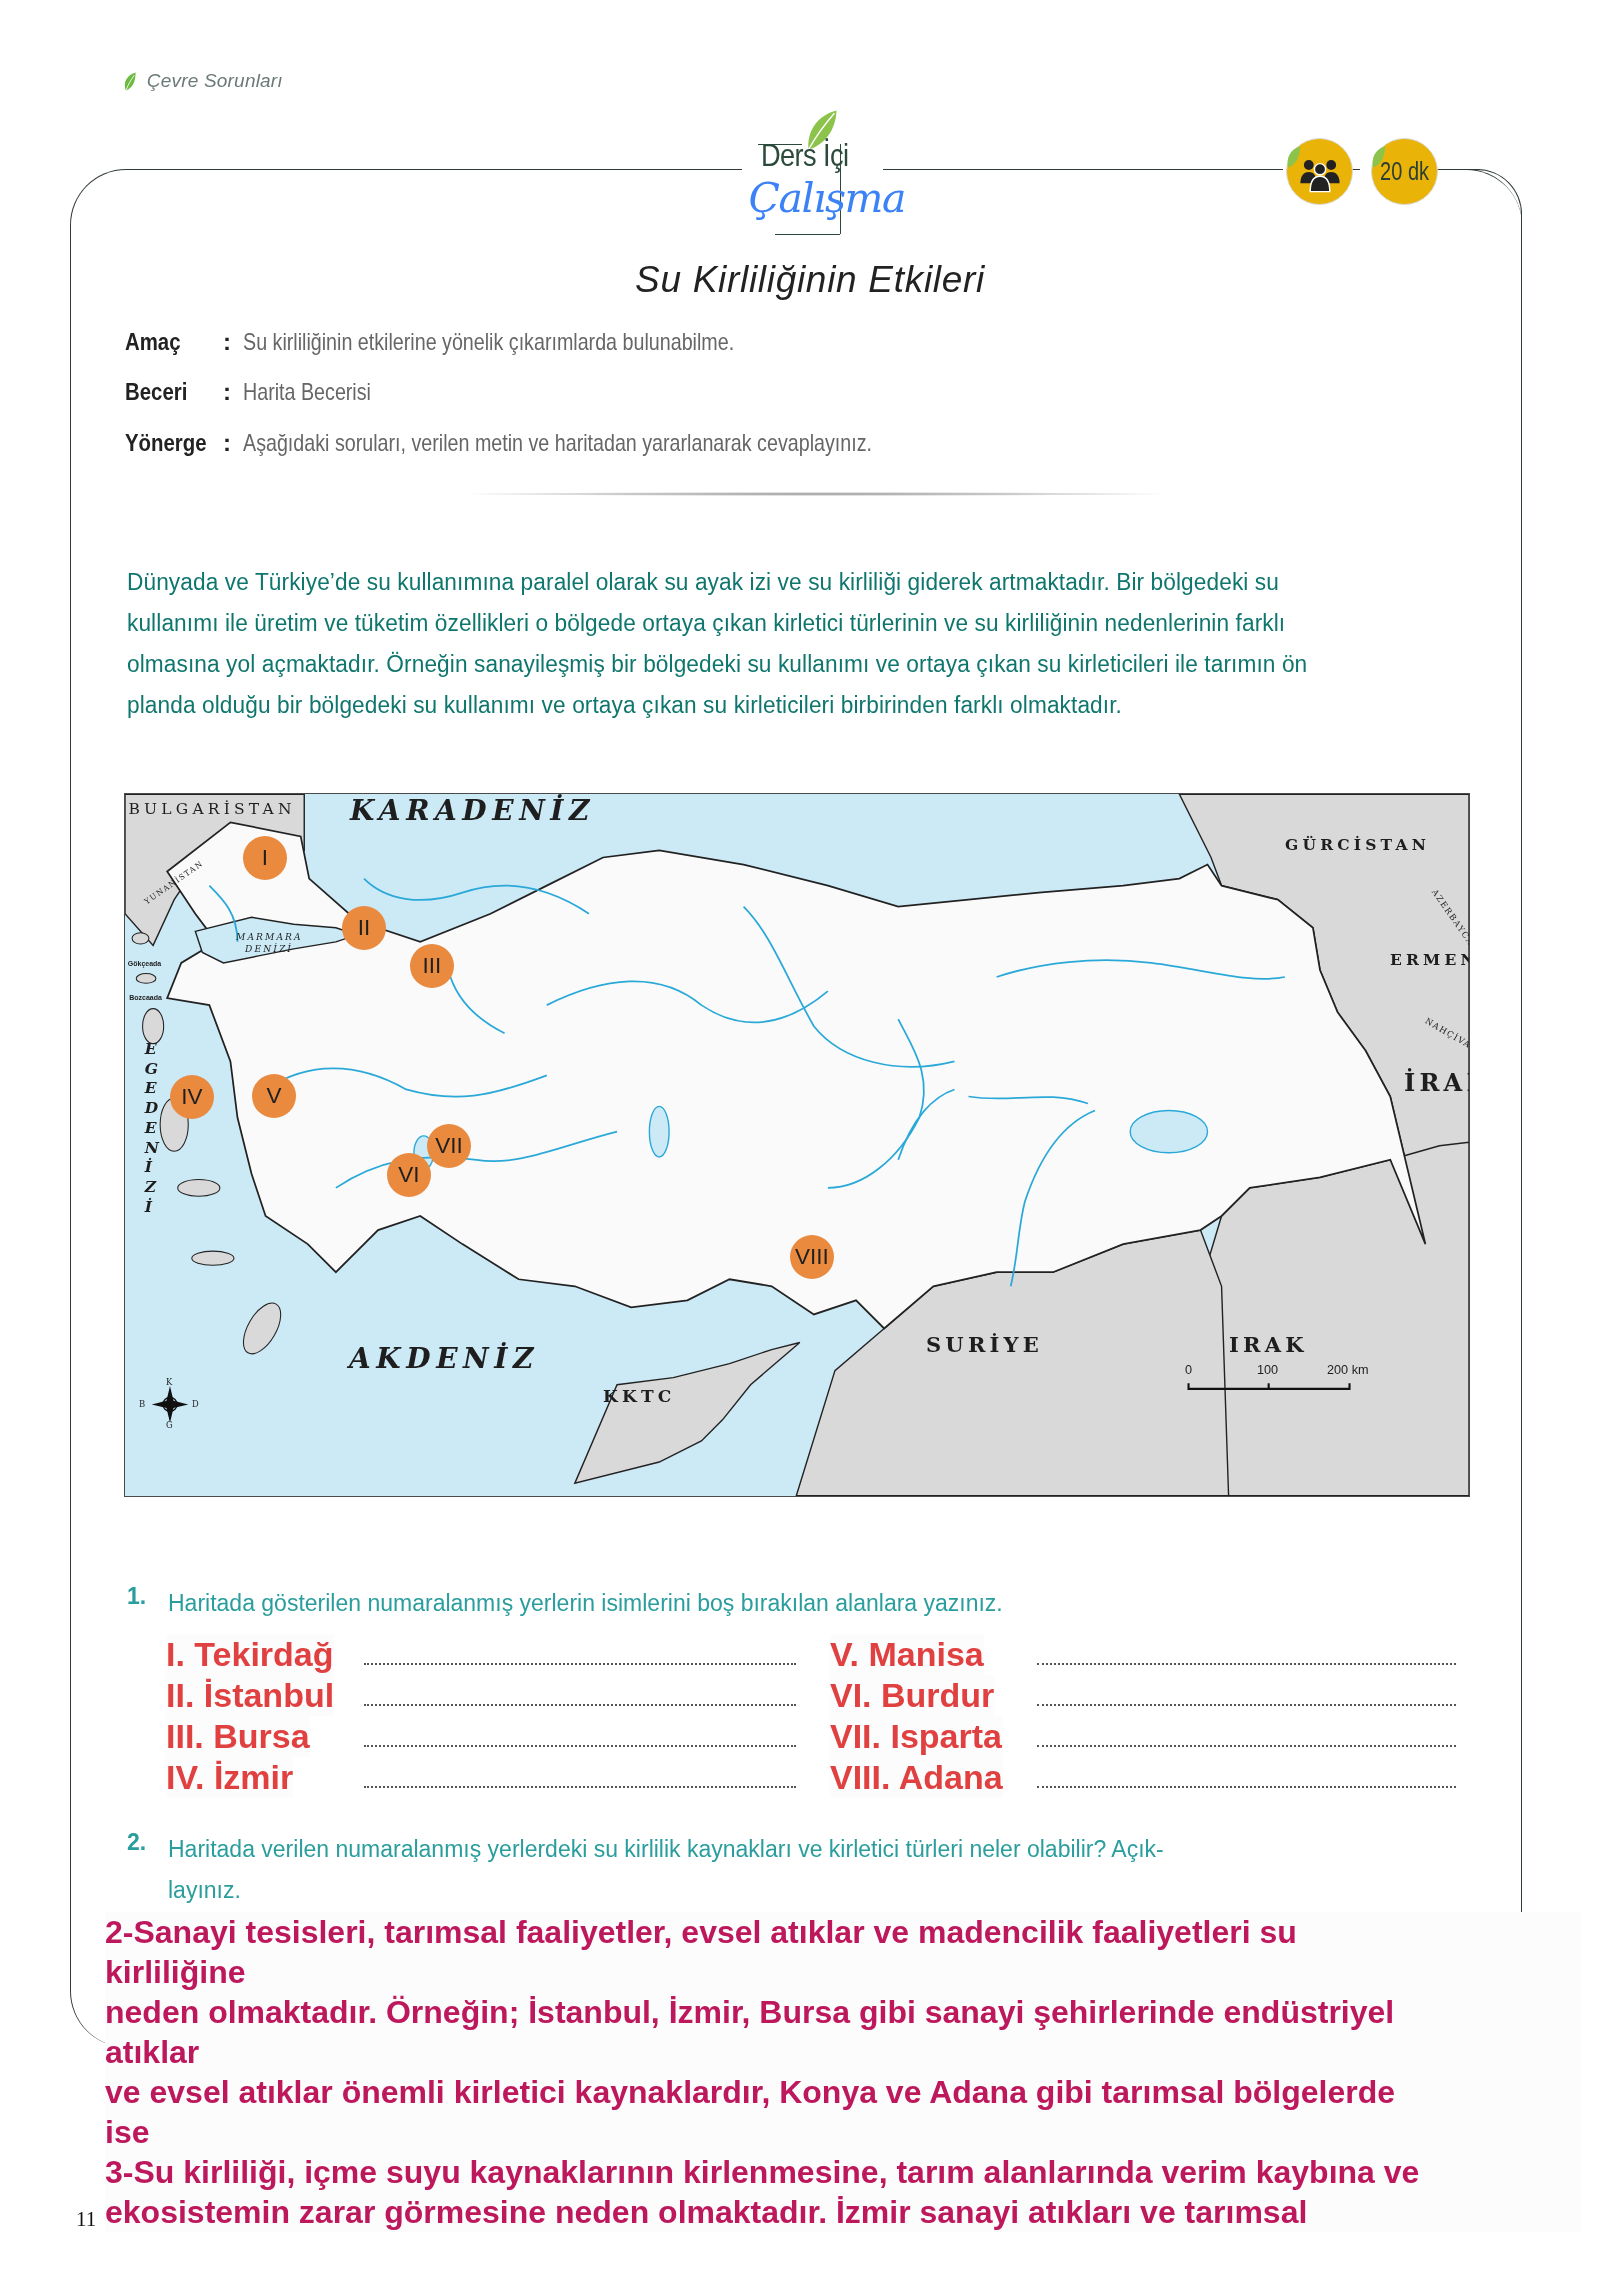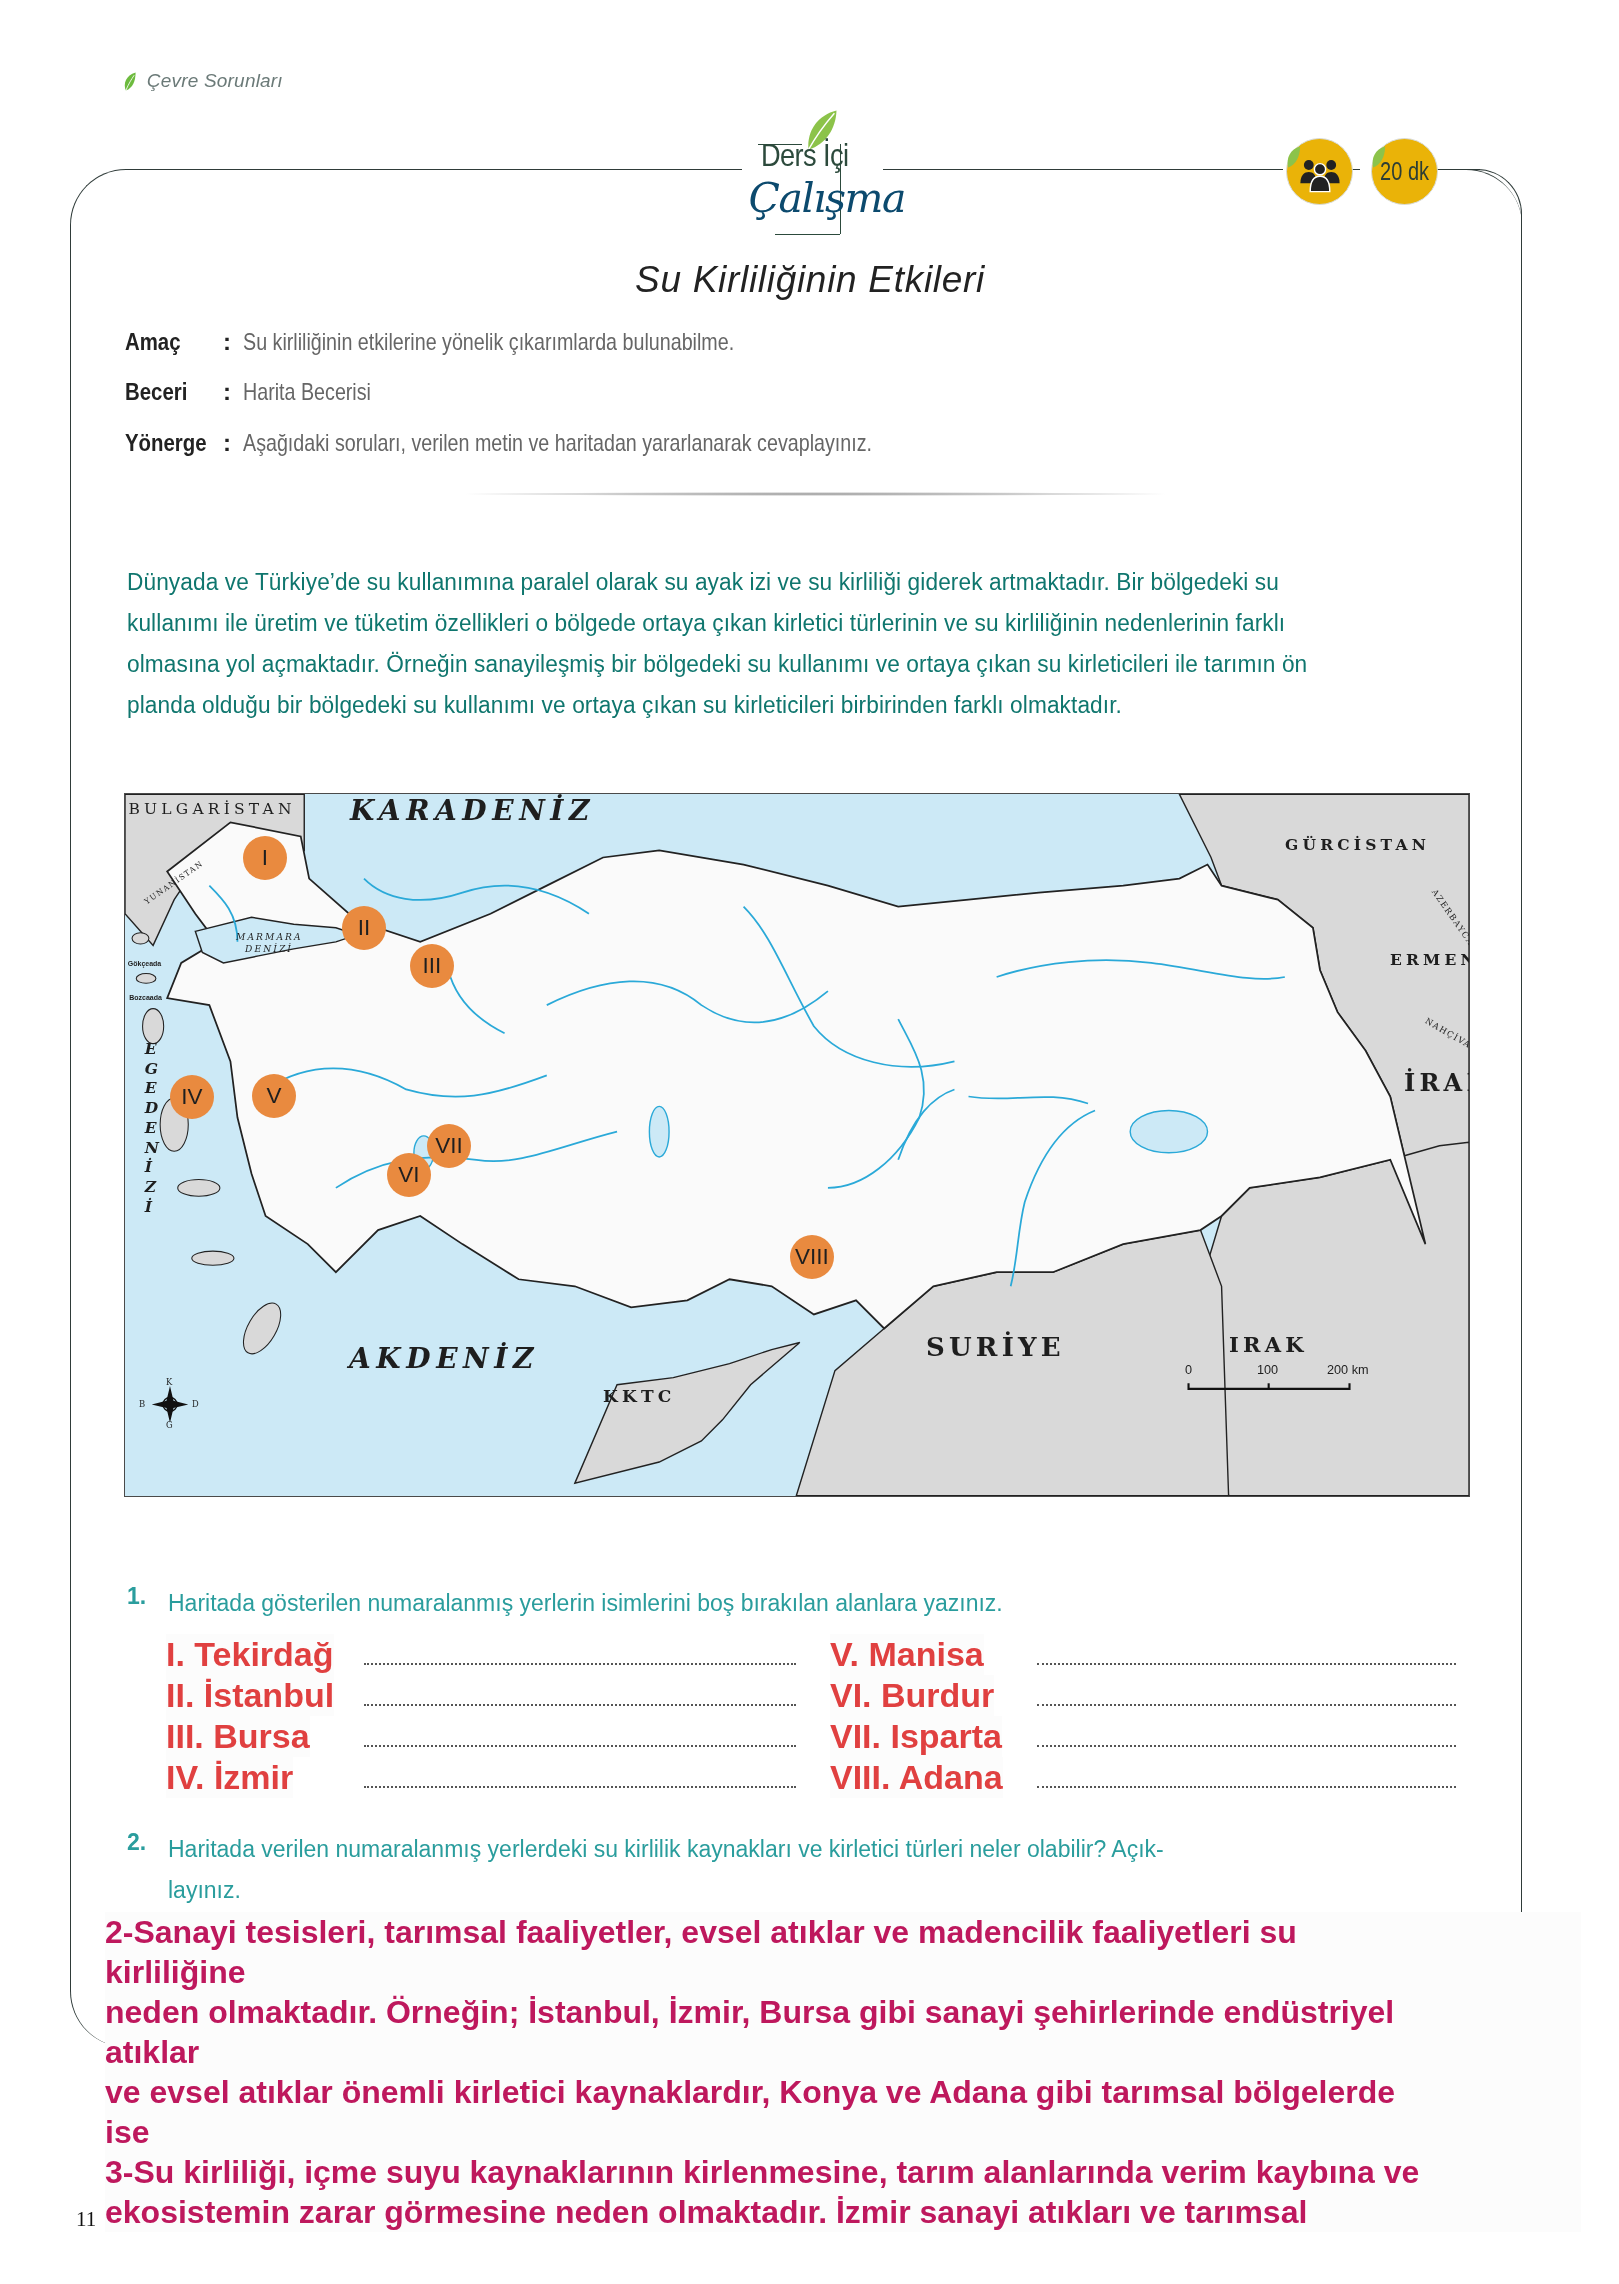--- a/index.html
+++ b/index.html
@@ -9,21 +9,21 @@
   .header-topic .leaf { width:14px; height:21px; }
   .header-topic span { font-family:"Liberation Sans", sans-serif; font-style:italic; font-size:19px; color:#6b7a78; letter-spacing:0.2px; }
 
   .frame { left:70px; top:169px; width:1451px; height:1877px; border:1.8px solid #2f3b39; border-radius:56px; border-bottom:none; border-right:none; }
   .frame-right { left:1476px; top:169px; width:45px; height:1757px; border-top:1.8px solid #2f3b39; border-right:1.8px solid #2f3b39; border-top-right-radius:45px; background:transparent; }
   .frame-gap1 { left:742px; top:162px; width:141px; height:14px; background:#fff; }
   .frame-gap2 { left:1283px; top:162px; width:176px; height:14px; background:#fff; }
 
   .logo { left:745px; top:109px; width:141px; height:134px; }
   .logo-ders { position:absolute; left:15.5px; top:28px; font-family:"Liberation Sans", sans-serif; font-size:32px; color:#2c4a3c; letter-spacing:-0.7px; transform:scaleX(0.85); transform-origin:left; }
-  .logo-calisma { position:absolute; left:3.5px; top:65px; font-family:"DejaVu Serif", serif; font-style:italic; font-size:41px; color:#0c4a6e; letter-spacing:-1.4px; }
+  .logo-calisma { position:absolute; left:3.5px; top:65px; font-family:"DejaVu Serif", serif; font-style:italic; font-size:41px; color:#3b82f6; letter-spacing:-1.4px; }
   .logo-box { position:absolute; left:15.5px; top:28px; width:91px; height:91px; border-left:1.4px solid #2c4a3c; border-right:1.4px solid #2c4a3c; border-top:1.4px solid #2c4a3c; border-bottom:2.1px solid #2c4a3c; border-left-color:transparent; }
 
   .badge { width:65px; height:65px; border-radius:50%; border:1.4px solid #d8dcdb; display:flex; align-items:center; justify-content:center; background:#eab308; }
   .badge-group { left:1286px; top:138px; }
   .badge-time { left:1371px; top:138px; }
   .badge-time span { font-family:"Liberation Sans", sans-serif; font-size:25px; color:#2c3e35; transform:scaleX(0.8); display:inline-block; }
   .badge-leaf { position:absolute; width:15.5px; height:24px; }
 
   .title { left:0; width:1620px; top:259px; text-align:center; font-family:"Liberation Sans", sans-serif; font-style:italic; font-size:37px; color:#222; letter-spacing:0.7px; padding-left:0; }
   .title span { display:inline-block; margin-left:0; transform:translateX(0); }
@@ -185,21 +185,21 @@
   </svg>
 
   <div class="map-label" style="left:3.5px;top:5.6px;font-size:15.5px;">BULGARİSTAN</div>
   <div class="map-label" style="left:14px;top:84px;font-size:7.7px;letter-spacing:1.4px;transform:rotate(-35deg);">YUNANİSTAN</div>
   <div class="map-label" style="left:225px;top:0px;font-size:28px;font-style:italic;font-weight:bold;letter-spacing:5.6px;">KARADENİZ</div>
   <div class="map-label" style="left:1160px;top:41px;font-size:15.5px;font-weight:bold;">GÜRCİSTAN</div>
   <div class="map-label" style="left:1309px;top:91px;font-size:8.4px;letter-spacing:1.4px;transform:rotate(55deg);transform-origin:left;">AZERBAYCAN</div>
   <div class="map-label" style="left:1265px;top:156px;font-size:15.5px;font-weight:bold;">ERMENİSTAN</div>
   <div class="map-label" style="left:1301px;top:221px;font-size:8.4px;letter-spacing:1.4px;transform:rotate(30deg);transform-origin:left;">NAHÇİVAN</div>
   <div class="map-label" style="left:1279px;top:274px;font-size:24px;font-weight:bold;">İRAN</div>
-  <div class="map-label" style="left:801px;top:538px;font-size:26px;font-weight:bold;">SURİYE</div>
+  <div class="map-label" style="left:801px;top:538px;font-size:21px;font-weight:bold;">SURİYE</div>
   <div class="map-label" style="left:1104px;top:538px;font-size:21px;font-weight:bold;">IRAK</div>
   <div class="map-label" style="left:478px;top:592px;font-size:17px;font-weight:bold;">KKTC</div>
   <div class="map-label" style="left:224px;top:548px;font-size:28px;font-style:italic;font-weight:bold;letter-spacing:5.6px;">AKDENİZ</div>
   <div class="map-label" style="left:111px;top:138px;font-size:9.1px;font-style:italic;letter-spacing:2.1px;">MARMARA</div>
   <div class="map-label" style="left:120px;top:150px;font-size:9.1px;font-style:italic;letter-spacing:2.1px;">DENİZİ</div>
   <div class="map-label" style="left:2.8px;top:166px;font-size:7px;font-family:'Liberation Sans',sans-serif;font-weight:bold;letter-spacing:0;">Gökçeada</div>
   <div class="map-label" style="left:4.2px;top:200px;font-size:7px;font-family:'Liberation Sans',sans-serif;font-weight:bold;letter-spacing:0;">Bozcaada</div>
   <div class="map-label" style="left:19.7px;top:245px;width:14px;font-size:15.5px;font-style:italic;font-weight:bold;line-height:19.7px;white-space:normal;word-break:break-all;letter-spacing:0;">EGE DENİZİ</div>
   <div class="map-label" style="left:41px;top:583px;font-size:8.4px;letter-spacing:0;">K</div>
   <div class="map-label" style="left:41px;top:626px;font-size:8.4px;letter-spacing:0;">G</div>

